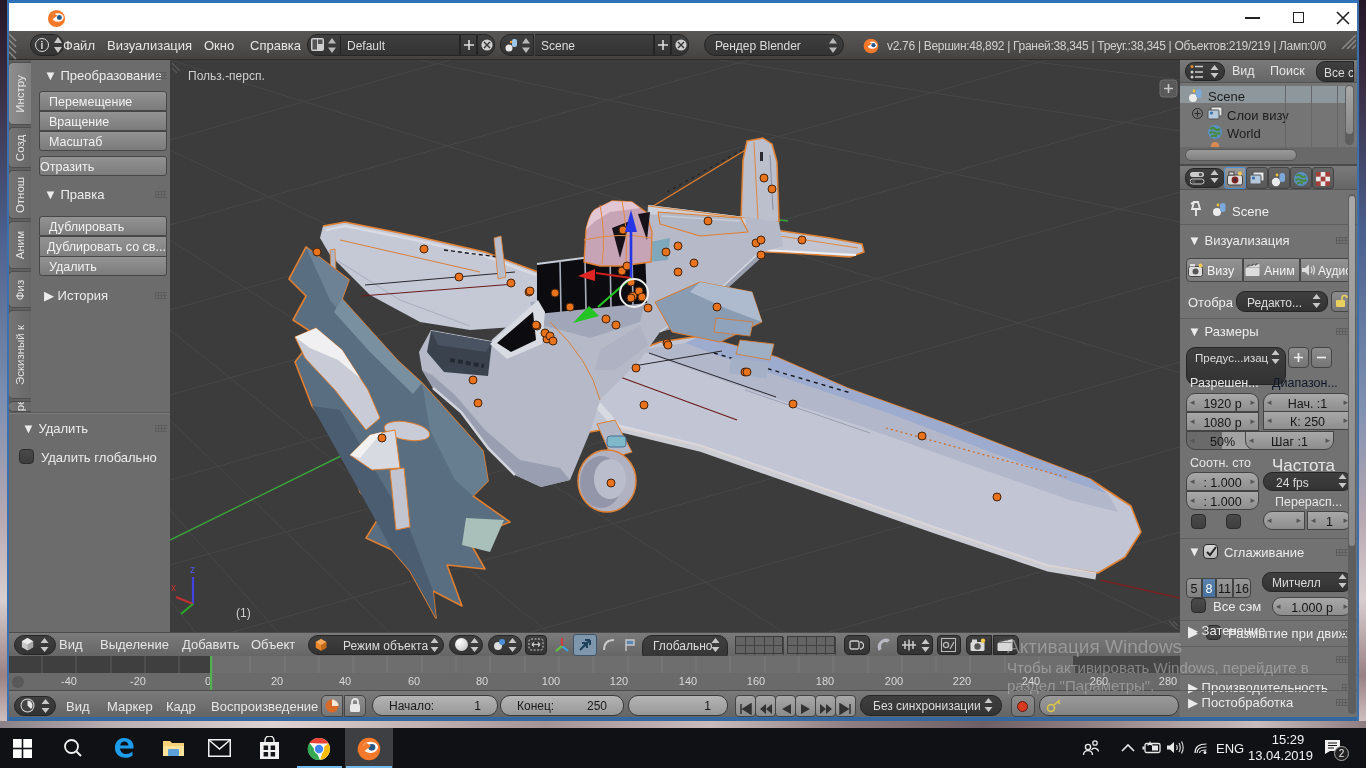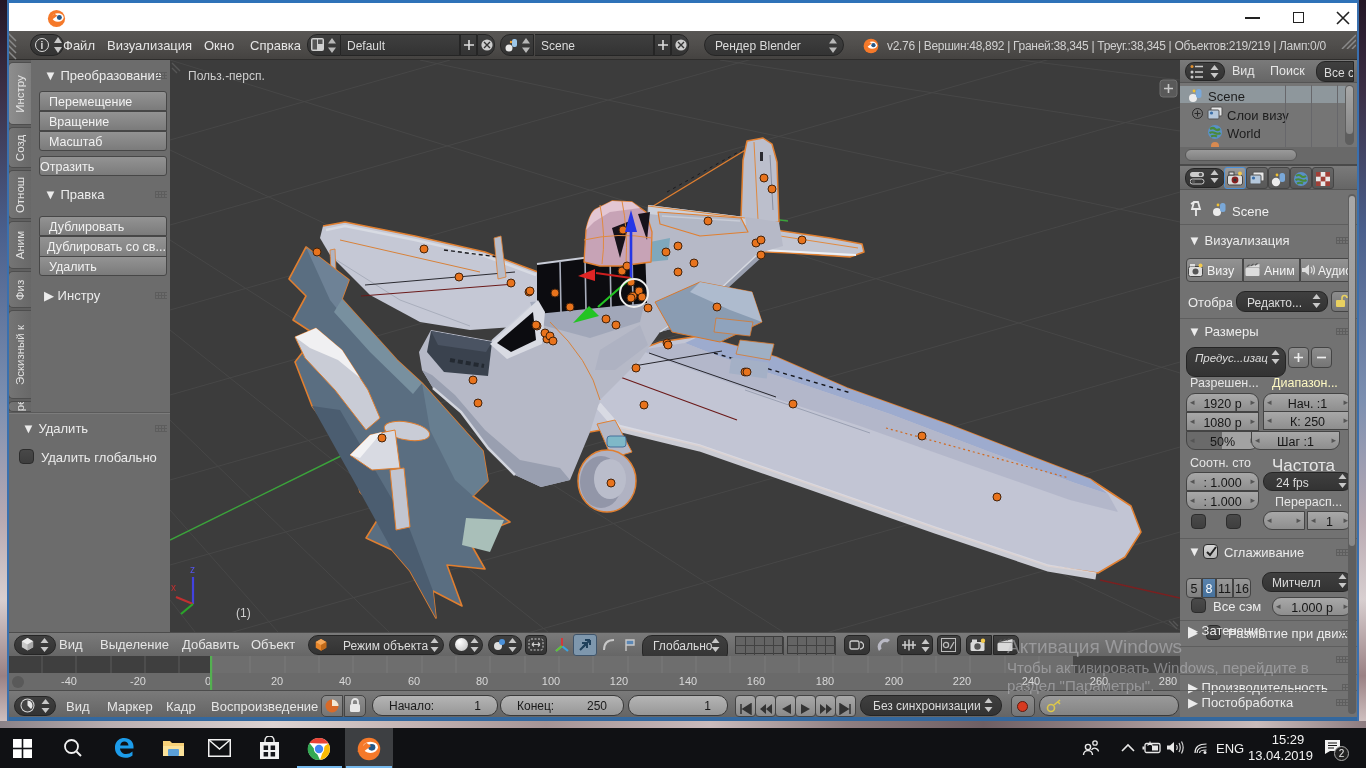--- a/index.html
+++ b/index.html
@@ -151,21 +151,21 @@
   <div class="pgrip" style="left:147px;top:12px;"></div>
   <div class="greybtn" style="left:31px;top:31px;width:128px;height:20px;border-radius:3px 3px 0 0;padding-top:3px;text-align:left;padding-left:9px;">Перемещение</div>
   <div class="greybtn" style="left:31px;top:51px;width:128px;height:20px;border-radius:0;padding-top:3px;text-align:left;padding-left:9px;">Вращение</div>
   <div class="greybtn" style="left:31px;top:71px;width:128px;height:20px;border-radius:0 0 3px 3px;padding-top:3px;text-align:left;padding-left:9px;">Масштаб</div>
   <div class="greybtn" style="left:31px;top:96px;width:128px;height:20px;padding-top:3px;text-align:left;">Отразить</div>
   <div class="phead" style="left:36px;top:127px;">▼ Правка</div>
   <div class="pgrip" style="left:147px;top:131px;"></div>
   <div class="greybtn" style="left:31px;top:156px;width:128px;height:20px;border-radius:3px 3px 0 0;padding-top:3px;text-align:left;padding-left:9px;">Дублировать</div>
   <div class="greybtn" style="left:31px;top:176px;width:128px;height:25px;border-radius:1px;padding-top:3px;text-align:left;padding-left:7px;">Дублировать со св...</div>
   <div class="greybtn" style="left:31px;top:196px;width:128px;height:20px;border-radius:0 0 3px 3px;padding-top:3px;text-align:left;padding-left:9px;">Удалить</div>
-  <div class="phead" style="left:36px;top:228px;">▶ Инстру</div>
+  <div class="phead" style="left:36px;top:228px;">▶ История</div>
   <div class="pgrip" style="left:147px;top:232px;"></div>
   <div class="abs" style="left:0;top:352px;width:162px;height:2px;background:#5a5a5a;border-bottom:1px solid #7c7c7c;"></div>
   <div class="phead" style="left:14px;top:361px;">▼ Удалить</div>
   <div class="pgrip" style="left:147px;top:365px;"></div>
   <div class="abs" style="left:11px;top:389px;width:15px;height:15px;background:linear-gradient(180deg,#484848,#3e3e3e);border:1px solid #2c2c2c;border-radius:4px;"></div>
   <div class="abs" style="left:33px;top:390px;font-size:13px;color:#ececec;">Удалить глобально</div>
 </div>
 <div class="abs" id="vp">
 <svg width="1010" height="572" viewBox="0 0 1010 572">
 <rect width="1010" height="572" fill="#3c3c3c"></rect>
@@ -697,40 +697,40 @@
       <path d="M4.5 0 L8.5 5 L0.5 5 Z M4.5 14 L8.5 9 L0.5 9 Z" fill="#c8c8c8"></path>
     </svg>
   <div class="abs" style="left:151px;top:127px;width:21px;height:21px;background:linear-gradient(180deg,#8d8d8d,#757575);border:1px solid #444;border-radius:4px;"></div>
   <svg class="abs" style="left:155px;top:130px" width="13" height="15">
       <rect x="1" y="6" width="9" height="7" rx="1" fill="#e8d060"></rect>
       <path d="M7 6 V4 a2.5 2.5 0 0 1 5 0" fill="none" stroke="#e8d060" stroke-width="1.6"></path>
     </svg>
   <div class="abs" style="left:0;top:154px;width:179px;height:1px;background:#5e5e5e;"></div>
   <div class="phead" style="left:8px;top:160px;">▼ Размеры</div>
   <div class="pgrip" style="left:156px;top:164px;"></div>
-  <div class="darkfield" style="left:6px;top:183px;width:100px;height:30px;border-radius:9px;padding:4px 0 0 8px;font-size:11.5px;font-style:italic;">Предус...изац</div>
+  <div class="darkfield" style="left:6px;top:183px;width:100px;height:38px;border-radius:9px;padding:4px 0 0 8px;font-size:11.5px;">Предус...изац</div>
   <svg class="abs" style="left:91px;top:186px" width="9" height="14">
       <path d="M4.5 0 L8.5 5 L0.5 5 Z M4.5 14 L8.5 9 L0.5 9 Z" fill="#c8c8c8"></path>
     </svg>
   <div class="abs" style="left:108px;top:183px;width:21px;height:21px;background:linear-gradient(180deg,#8d8d8d,#757575);border:1px solid #444;border-radius:4px;"></div>
   <svg class="abs" style="left:113px;top:188px" width="11" height="11">
       <path d="M5.5 1 V10 M1 5.5 H10" stroke="#eee" stroke-width="1.7"></path>
     </svg>
   <div class="abs" style="left:131px;top:183px;width:21px;height:21px;background:linear-gradient(180deg,#8d8d8d,#757575);border:1px solid #444;border-radius:4px;"></div>
   <svg class="abs" style="left:136px;top:188px" width="11" height="11">
       <path d="M1 5.5 H10" stroke="#eee" stroke-width="1.7"></path>
     </svg>
   <div class="abs" style="left:10px;top:212px;font-size:12.5px;color:#e6e6e6;">Разрешен...</div>
-  <div class="abs" style="left:92px;top:212px;font-size:12.5px;color:#fef9c3;">Диапазон...</div>
+  <div class="abs" style="left:92px;top:212px;font-size:12.5px;color:#0f172a;">Диапазон...</div>
   <div class="numfield" style="left:6px;top:229px;width:73px;border-radius:9px 9px 0 0;">1920 p</div>
   <div class="numfield" style="left:6px;top:248px;width:73px;">1080 p</div>
   <div class="numfield" style="left:6px;top:267px;width:73px;border-radius:0 0 9px 9px;background:linear-gradient(90deg,#6a6a6a 0 50%,#a2a2a2 50%);">50%</div>
   <div class="numfield" style="left:83px;top:229px;width:89px;border-radius:9px 9px 0 0;">Нач. :1</div>
   <div class="numfield" style="left:83px;top:247px;width:89px;">К: 250</div>
-  <div class="numfield" style="left:71px;top:267px;width:89px;border-radius:0 0 9px 9px;">Шаг :1</div>
+  <div class="numfield" style="left:65px;top:267px;width:89px;border-radius:0 0 9px 9px;">Шаг :1</div>
   <div class="abs" style="left:10px;top:292px;font-size:12.5px;color:#e6e6e6;">Соотн. сто</div>
   <div class="abs" style="left:92px;top:292px;font-size:17px;color:#e6e6e6;">Частота к...</div>
   <div class="numfield" style="left:6px;top:308px;width:73px;border-radius:9px 9px 0 0;">: 1.000</div>
   <div class="numfield" style="left:6px;top:327px;width:73px;border-radius:0 0 9px 9px;">: 1.000</div>
   <div class="darkfield" style="left:83px;top:308px;width:89px;height:19px;border-radius:9px;padding:3px 0 0 12px;">24 fps</div>
   <svg class="abs" style="left:158px;top:310px" width="9" height="14">
       <path d="M4.5 0 L8.5 5 L0.5 5 Z M4.5 14 L8.5 9 L0.5 9 Z" fill="#c8c8c8"></path>
     </svg>
   <div class="abs" style="left:95px;top:331px;font-size:12.5px;color:#e6e6e6;">Перерасп...</div>
   <div class="numfield" style="left:83px;top:347px;width:42px;border-radius:9px 0 0 9px;"> </div>

